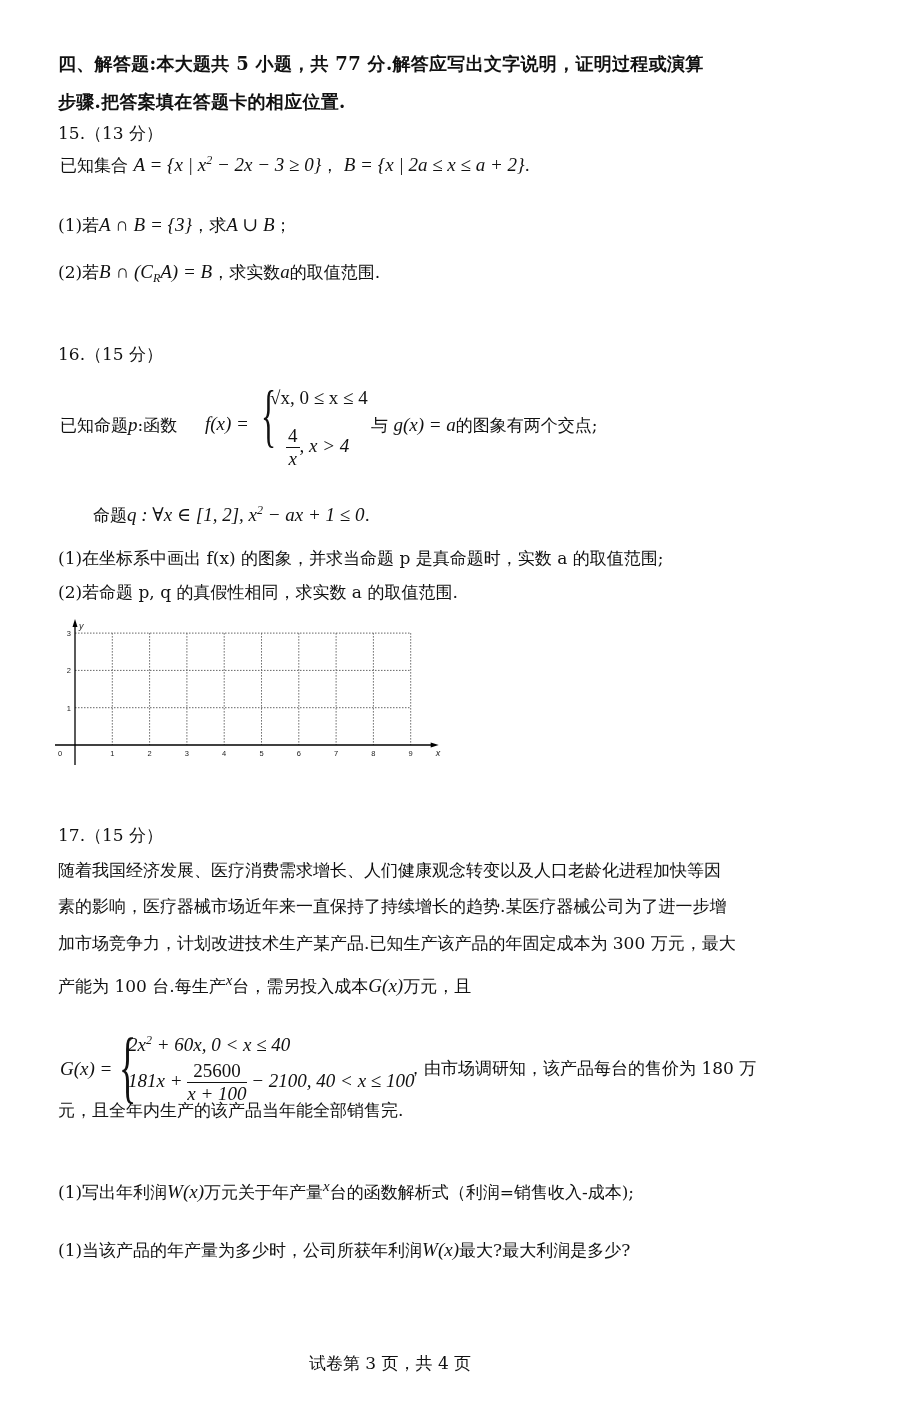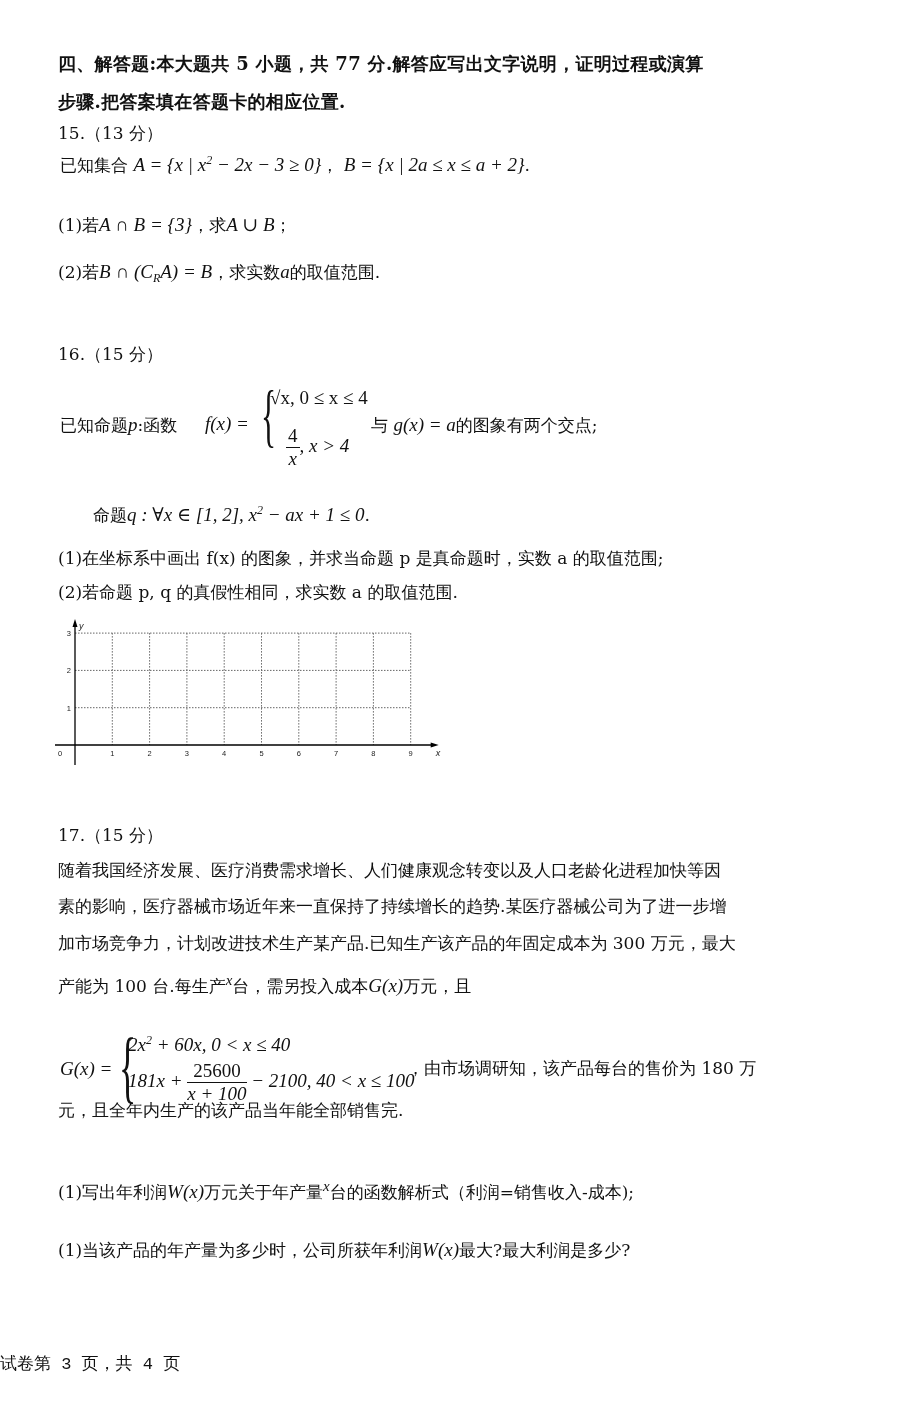--- a/index.html
+++ b/index.html
@@ -117,13 +117,13 @@
 <div class="abs txt" style="left:292px; top:1058px; left:292px;"><span style="position:relative; left:115px;">，由市场调研知，该产品每台的售价为 180 万</span></div>
 
 <div class="abs txt" style="left:58px; top:1100px;">元，且全年内生产的该产品当年能全部销售完.</div>
 <div class="abs txt" style="left:58px; top:1182px;">
   <span>(1)写出年利润</span><span class="m">W(x)</span><span>万元关于年产量</span><sup class="m" style="font-size:15px;">x</sup><span>台的函数解析式（利润=销售收入-成本);</span>
 </div>
 <div class="abs txt" style="left:58px; top:1240px;">
   <span>(1)当该产品的年产量为多少时，公司所获年利润</span><span class="m">W(x)</span><span>最大?最大利润是多少?</span>
 </div>
 
-<div class="abs footer" style="left:0; width:780px; top:1352px;font-family:Liberation Mono, monospace;">试卷第 3 页，共 4 页</div>
+<div class="abs footer" style="left:0; width:780px; text-align:center; top:1352px;">试卷第 3 页，共 4 页</div>
 
 </body></html>

